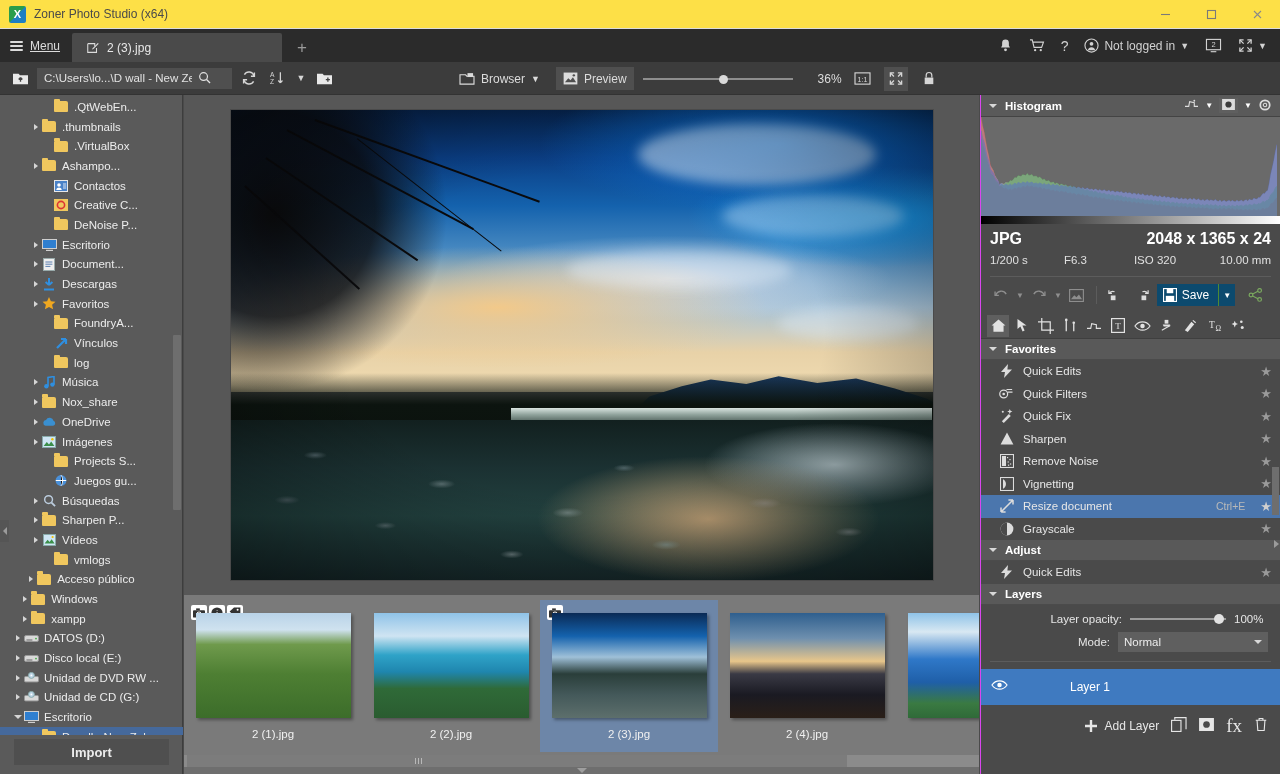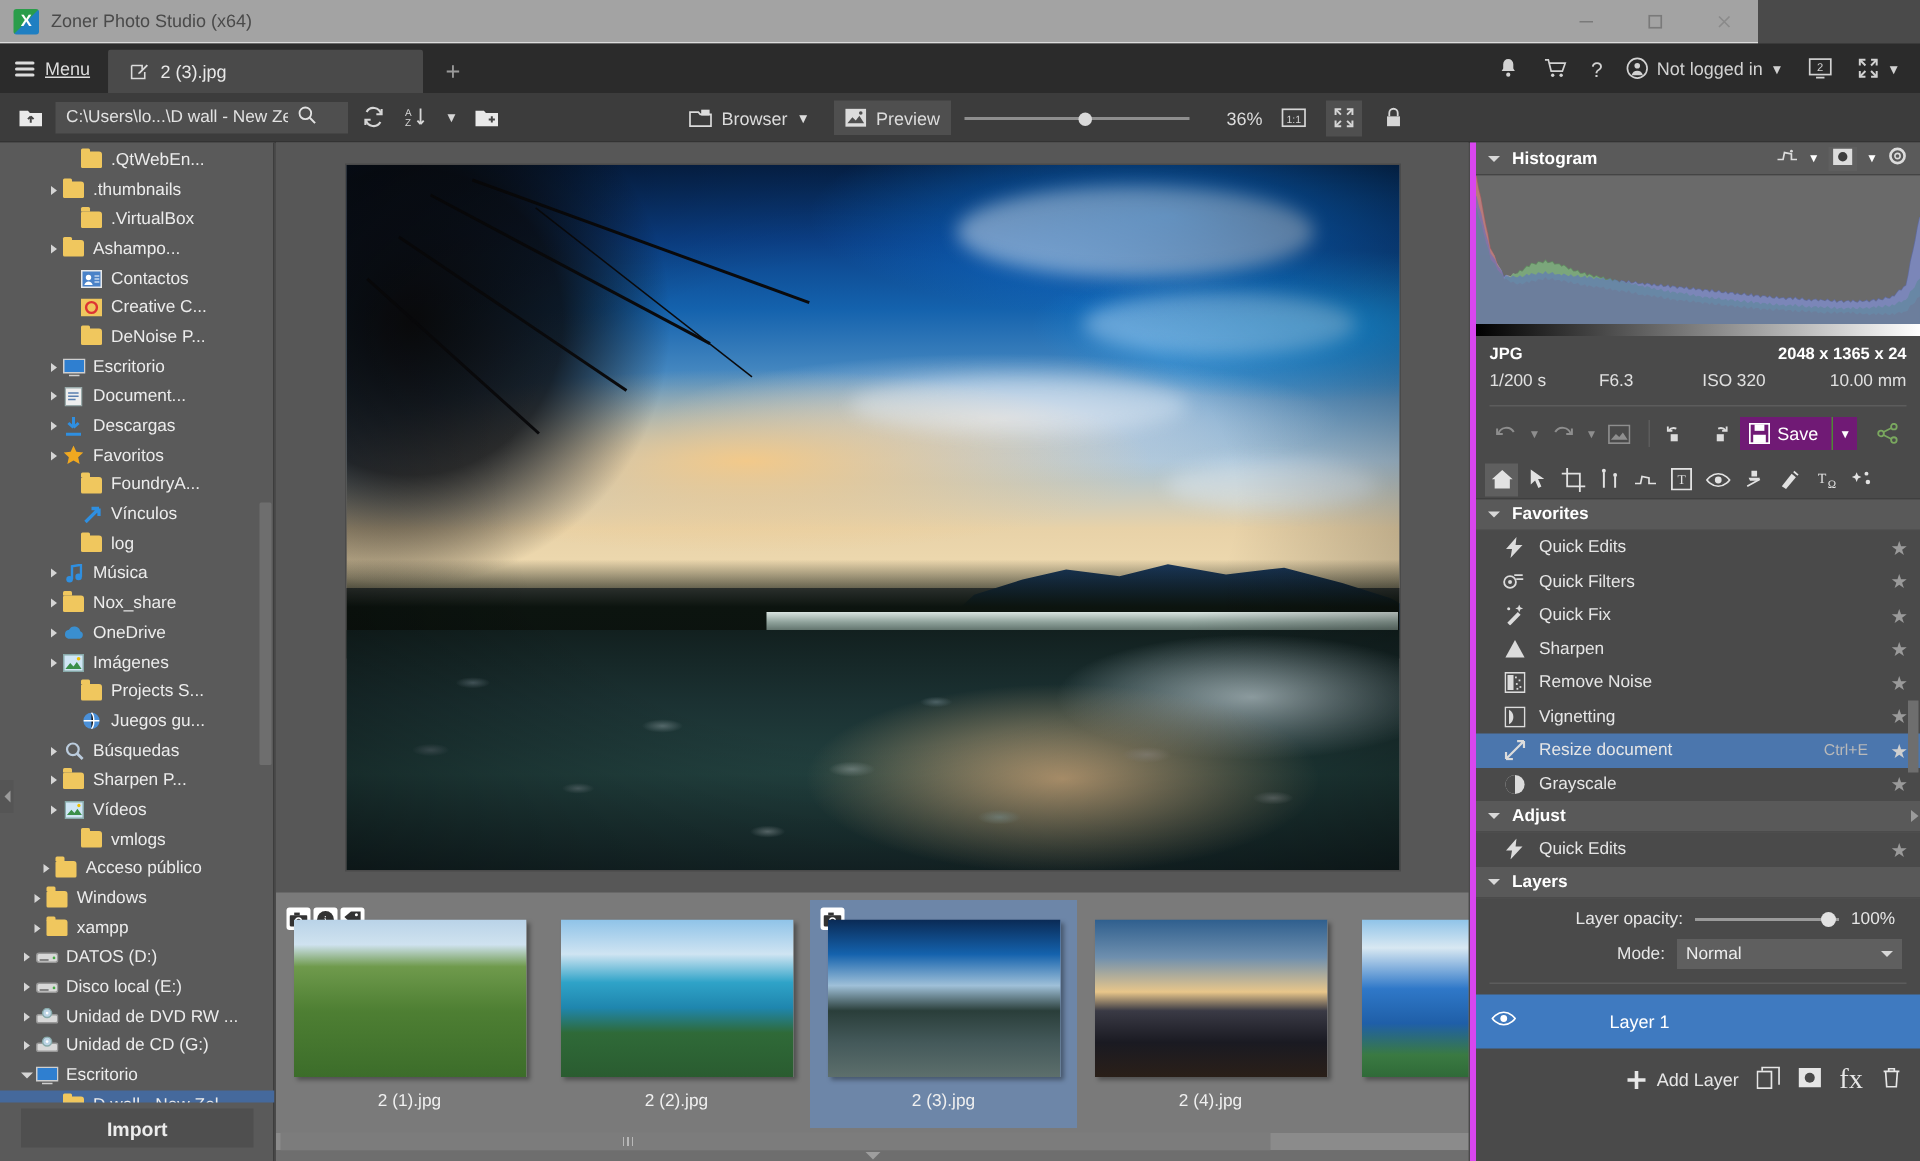--- a/index.html
+++ b/index.html
@@ -5,22 +5,22 @@
   * { box-sizing: border-box; margin:0; padding:0; }
   html,body {
     width:1280px; height:774px; overflow:hidden;
     font-family:"Liberation Sans", sans-serif;
     background:#4a4a4a; color:#d8d8d8; font-size:12px;
   }
   .app { position:relative; width:1280px; height:774px; }
 
   
   .titlebar{
-    position:absolute; left:0; top:0; width:1172px; height:29px;
-    background:#a3a3a3; border-bottom:1px solid #dcdcdc;
+    position:absolute; left:0; top:0; width:1280px; height:29px;
+    background:#fde047; border-bottom:1px solid #dcdcdc;
     display:flex; align-items:center;
   }
   .titlebar .logo{
     width:17px;height:17px;margin-left:9px;margin-right:8px;
     background:linear-gradient(135deg,#2a9d4a 0%,#2a9d4a 48%,#1f7fc2 52%,#1f7fc2 100%);
     border-radius:2px; position:relative; flex:none;
   }
   .titlebar .logo:after{
     content:"X"; position:absolute; inset:0; color:#fff; font-size:11px;
     font-weight:bold; display:flex;align-items:center;justify-content:center;
@@ -198,47 +198,47 @@
   .strip-h .thumbbar{position:absolute;left:3px;top:0;width:660px;height:12px;background:#7c7c7c;}
   .strip-h .grip{position:absolute;left:228px;top:3px;width:9px;height:6px;
     background:repeating-linear-gradient(90deg,#b8b8b8 0 1px,transparent 1px 3px);}
   .strip-foot{position:absolute;left:0;top:672px;width:795px;height:7px;background:#6e6e6e;
     display:flex;align-items:center;justify-content:center;}
   .strip-foot .dn{width:0;height:0;border-left:5px solid transparent;border-right:5px solid transparent;border-top:5px solid #9e9e9e;}
 
   
   .right{
     position:absolute;left:980px;top:95px;width:300px;height:679px;background:#4a4a4a;
-    border-left:4px solid #d946ef;
+    border-left:1px solid #d946ef;
   }
   .pnl-head{
     height:22px;background:#5a5a5a;display:flex;align-items:center;padding:0 8px;
     color:#fff;font-size:11.5px;font-weight:bold;gap:8px;border-bottom:1px solid #444;
   }
   .tri{width:0;height:0;border-left:4px solid transparent;border-right:4px solid transparent;border-top:4.5px solid #d8d8d8;}
   .hist-head-ic{ margin-left:auto;display:flex;align-items:center;gap:6px; }
   .hist{
     position:relative;height:107px;background:#6a6a6a;margin:0;overflow:hidden;
   }
   .hist svg{position:absolute;left:0;top:0;}
   .hist .grad{position:absolute;left:0;bottom:0;width:100%;height:8px;
     background:linear-gradient(90deg,#000 0%,#fff 100%);}
   .exif{ padding:6px 9px 3px 9px; }
-  .exif .r1{ display:flex;justify-content:space-between;color:#fff;font-size:11px;font-weight:bold;}
+  .exif .r1{ display:flex;justify-content:space-between;color:#fff;font-size:16px;font-weight:bold;}
   .exif .r2{ display:flex;justify-content:space-between;color:#e0e0e0;font-size:11.5px;margin-top:6px;}
   .exif .r2 span:nth-child(1){width:60px;}
   .exif .r2 span:nth-child(2){width:56px;text-align:left;}
   .exif .r2 span:nth-child(3){width:72px;text-align:left;}
   .sepline{ height:1px;background:#5c5c5c;margin:7px 9px 0 9px; }
   .actbar{ height:36px;display:flex;align-items:center;gap:4px;padding:0 9px; }
   .iconbtn{ width:22px;height:22px;display:flex;align-items:center;justify-content:center;color:#8e8e8e; }
   .iconbtn.en{ color:#dcdcdc; }
   .vdiv{ width:1px;height:18px;background:#5c5c5c;margin:0 4px; }
   .savebtn{
-    display:flex;align-items:center;height:22px;background:#701a75;color:#fff;font-size:12px;
+    display:flex;align-items:center;height:22px;background:#0c4a6e;color:#fff;font-size:12px;
   }
   .savebtn .sv{display:flex;align-items:center;gap:5px;padding:0 9px 0 6px;}
   .savebtn .dd{width:17px;height:22px;border-left:1px solid #4e8934;display:flex;align-items:center;justify-content:center;}
   .share{width:24px;height:22px;display:flex;align-items:center;justify-content:center;color:#7aa85f;margin-left:4px;}
   .tools{ height:26px;display:flex;align-items:center;gap:2px;padding:0 6px;border-bottom:1px solid #3f3f3f;}
   .tool{ width:22px;height:22px;display:flex;align-items:center;justify-content:center;color:#e2e2e2; }
   .tool.active{ background:#5f5f5f; }
   .sect-head{
     height:21px;background:#595959;display:flex;align-items:center;gap:8px;padding:0 8px;
     color:#fff;font-size:11.5px;font-weight:bold;border-bottom:1px solid #4b4b4b;

